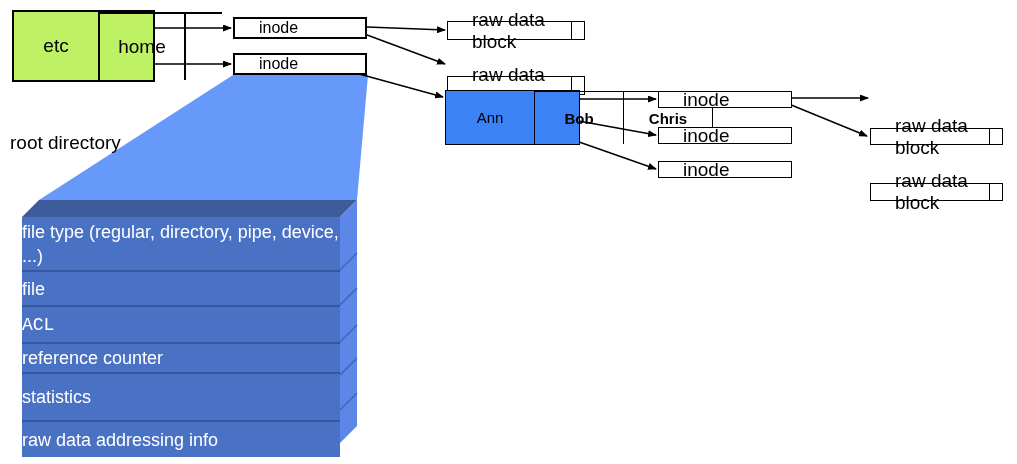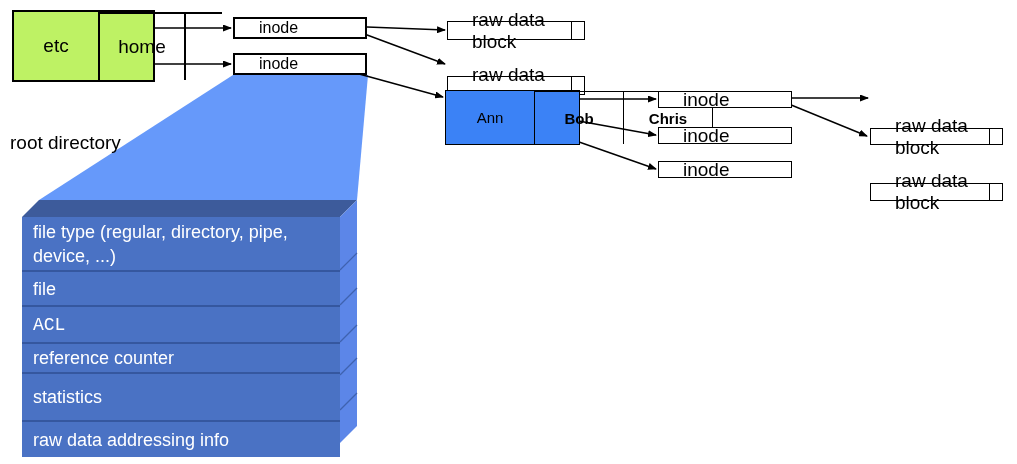--- a/index.html
+++ b/index.html
@@ -91,21 +91,20 @@
     left: 22px; top: 217px; width: 318px;
     display: flex; flex-direction: column;
     z-index: 2;
   }
   .detail-row {
     background: #4a72c4;
     color: #ffffff;
     font-size: 18px;
     line-height: 24px;
     display: flex; align-items: center;
-    padding-left: 11px;
     box-sizing: border-box;
   }
   .detail-row + .detail-row { border-top: 2px solid #35579f; }
   .dr-0 { height: 53px; }
   .dr-1 { height: 35px; }
   .dr-2 { height: 37px; font-family: Liberation Mono, monospace; }
   .dr-3 { height: 30px; }
   .dr-4 { height: 48px; }
   .dr-5 { height: 37px; }
 </style>

